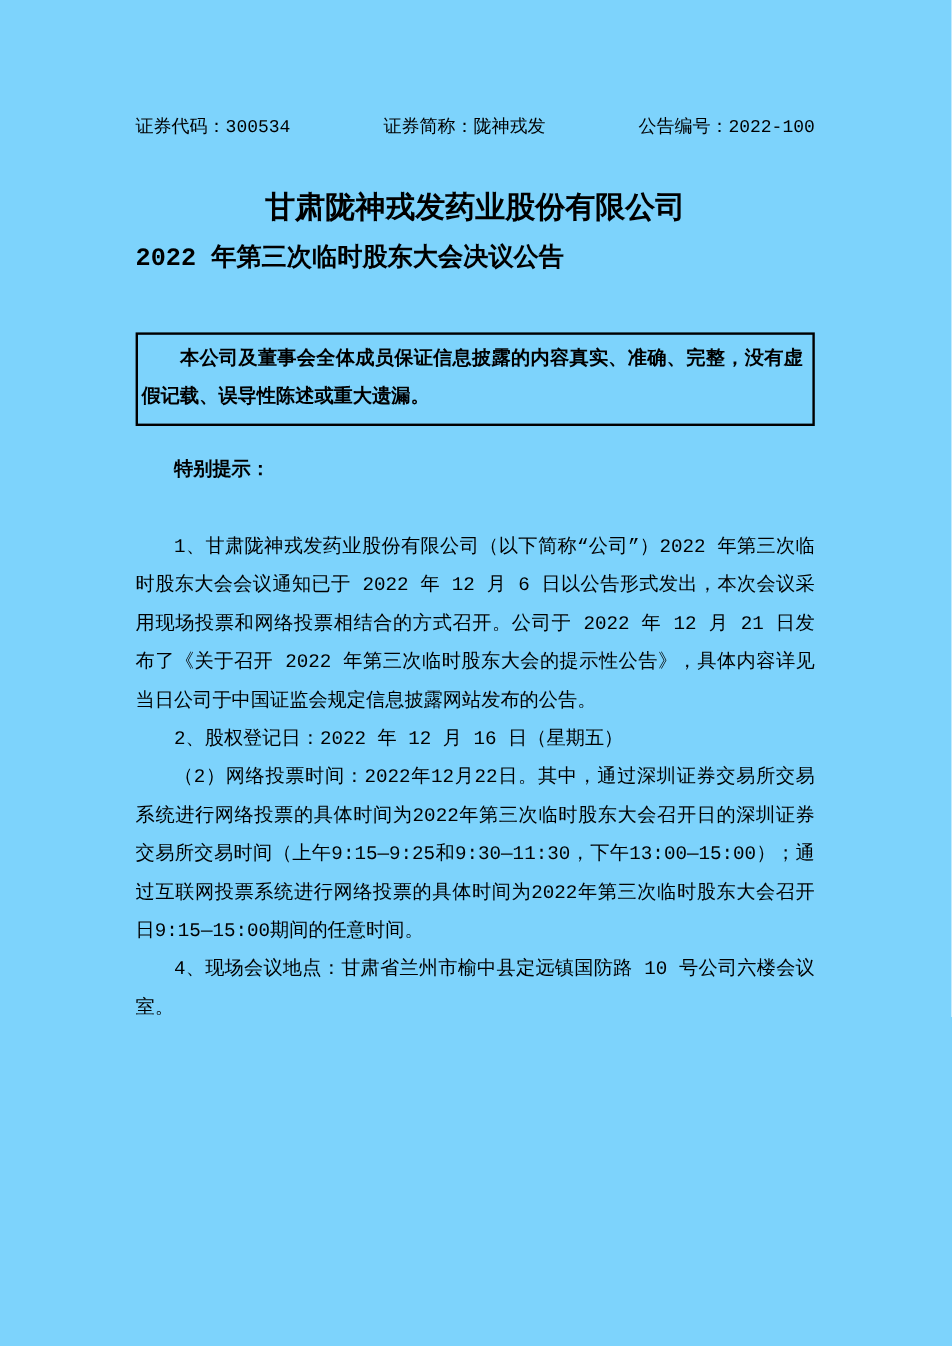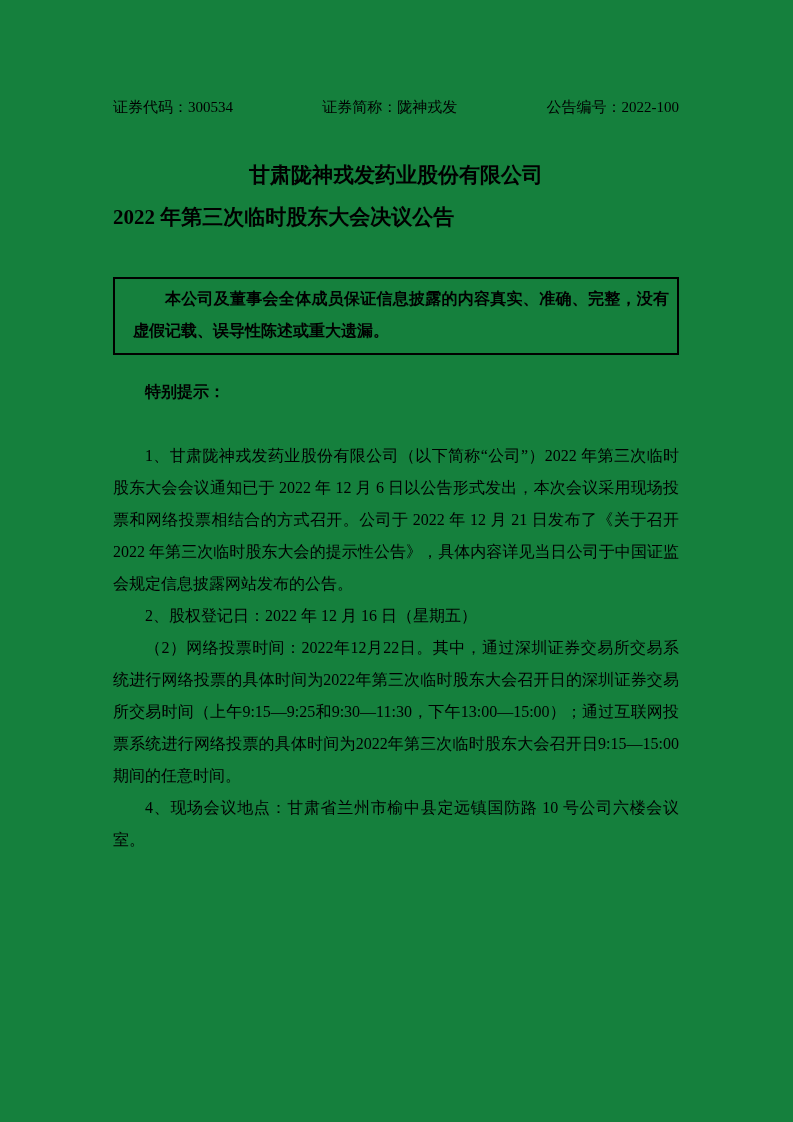--- a/index.html
+++ b/index.html
@@ -4,55 +4,55 @@
 <style>
   html, body {
     margin: 0;
     padding: 0;
     background: #ffffff;
   }
   .page {
     position: relative;
     width: 793px;
     height: 1122px;
-    background: #15803d;
-    font-family: Liberation Serif, serif;
+    background: #7dd3fc;
+    font-family: Liberation Mono, monospace;
     color: #000000;
     overflow: hidden;
   }
   .content {
     position: absolute;
     left: 113px;
     top: 97px;
     width: 566px;
   }
   .doc-header {
     display: flex;
     justify-content: space-between;
     font-size: 15px;
     line-height: 20px;
     white-space: nowrap;
   }
   .title {
     margin: 43px 0 0 0;
-    font-size: 21px;
+    font-size: 25px;
     font-weight: bold;
     text-align: center;
     line-height: 30px;
   }
   .subtitle {
     margin: 12px 0 0 0;
     font-size: 21px;
     font-weight: bold;
     line-height: 30px;
   }
   .disclaimer-box {
     margin-top: 45px;
     border: 2px solid #000000;
-    padding: 4px 8px 6px 18px;
+    padding: 4px 8px 6px 3px;
   }
   .disclaimer-box p {
     margin: 0;
     font-weight: bold;
     font-size: 16px;
     line-height: 32px;
     text-indent: 2em;
     text-align: justify;
   }
   .special-note {

